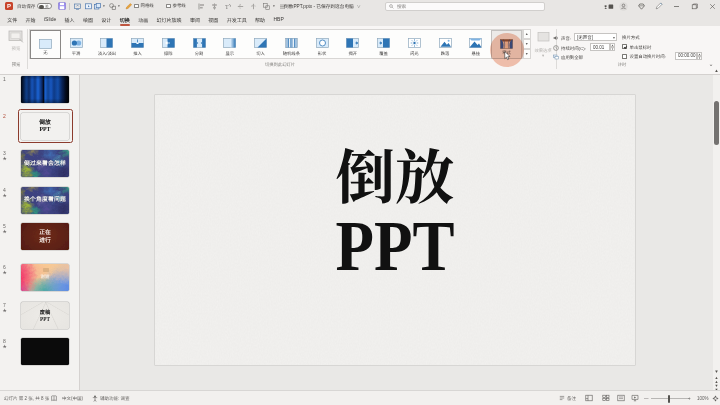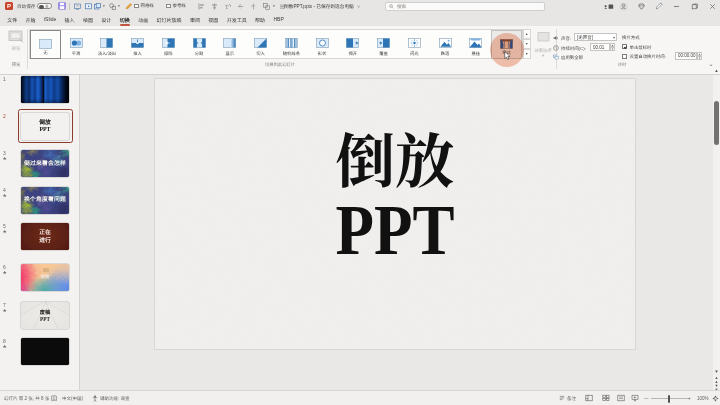--- a/index.html
+++ b/index.html
@@ -113,21 +113,21 @@
   linear-gradient(115deg, rgba(255,255,255,0) 40%, rgba(165,162,157,0.18) 41%, rgba(255,255,255,0) 43%),
   linear-gradient(65deg, rgba(255,255,255,0) 60%, rgba(165,162,157,0.2) 61%, rgba(255,255,255,0) 63%),
   linear-gradient(150deg, rgba(255,255,255,0) 22%, rgba(172,169,164,0.2) 23%, rgba(255,255,255,0) 25%),
   linear-gradient(30deg, rgba(255,255,255,0) 75%, rgba(172,169,164,0.18) 76%, rgba(255,255,255,0) 78%),
   radial-gradient(40px 26px at 50% 50%, #edebe7, #e5e3df), #e9e7e3; display:flex; align-items:center; justify-content:center; }
 .th-paper .pt { font-family:"Liberation Serif", serif; font-weight:bold; font-size:5.2px; line-height:1.2; color:#232323; text-align:center; white-space:pre-line; }
 .th-black { background:#0b0b0b; }
 
 
 .canvas { position:absolute; left:80px; top:75px; width:633px; height:315px; background:#e9e8e6; }
-.slide { position:absolute; left:75px; top:4px; width:480px; height:270px; background:#fef9c3; box-shadow:0 0 0 0.5px #c5c3c1; }
+.slide { position:absolute; left:75px; top:20px; width:480px; height:270px; background:#fef9c3; box-shadow:0 0 0 0.5px #c5c3c1; }
 .slide svg.noise { position:absolute; left:0; top:0; }
 .slide .title-svg { position:absolute; left:0; top:0; }
 
 
 .vscroll { position:absolute; left:713px; top:75px; width:7px; height:315px; background:#f2f1ef; }
 .vscroll .sthumb { position:absolute; left:1px; top:26px; width:4.5px; height:44px; background:#747270; border-radius:2.5px; }
 .vscroll .sarrow { position:absolute; left:0; width:7px; text-align:center; font-size:4.5px; color:#55534f; line-height:1; }
 
 
 .statusbar { position:absolute; left:0; top:390px; width:720px; height:15px; background:#f2f0ee; border-top:1px solid #d8d6d4; font-size:4.5px; color:#605e5c; }

